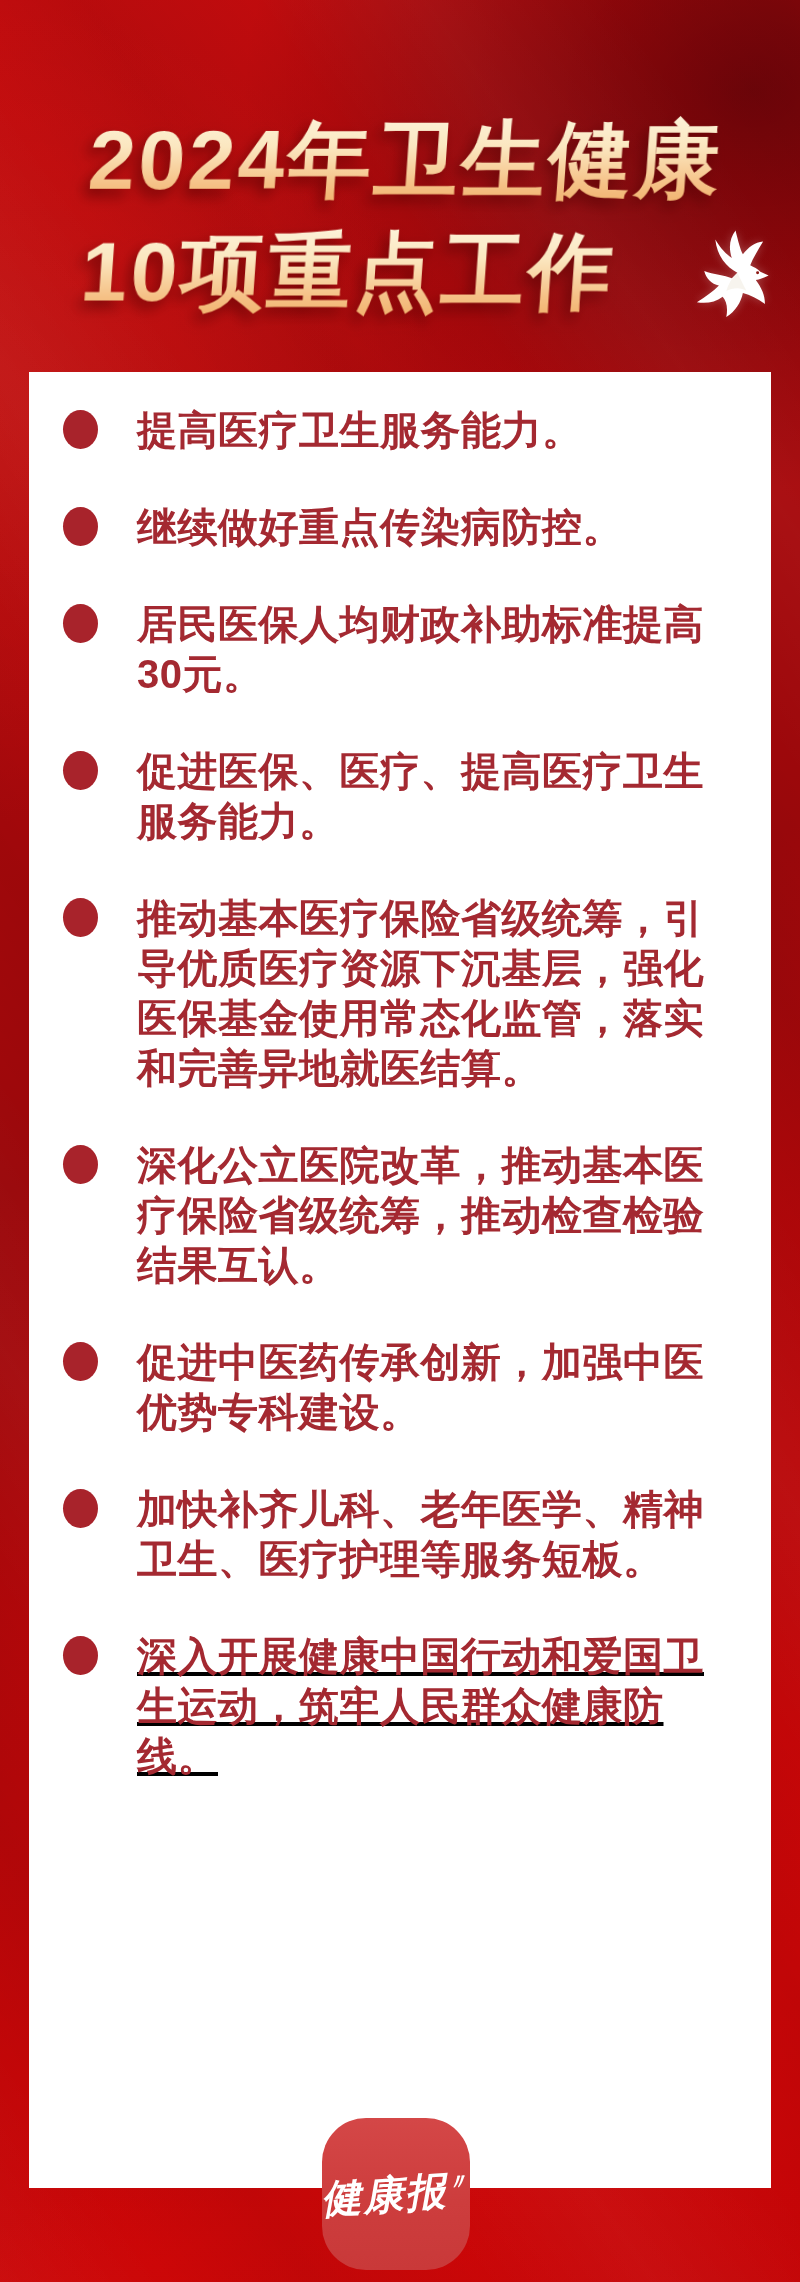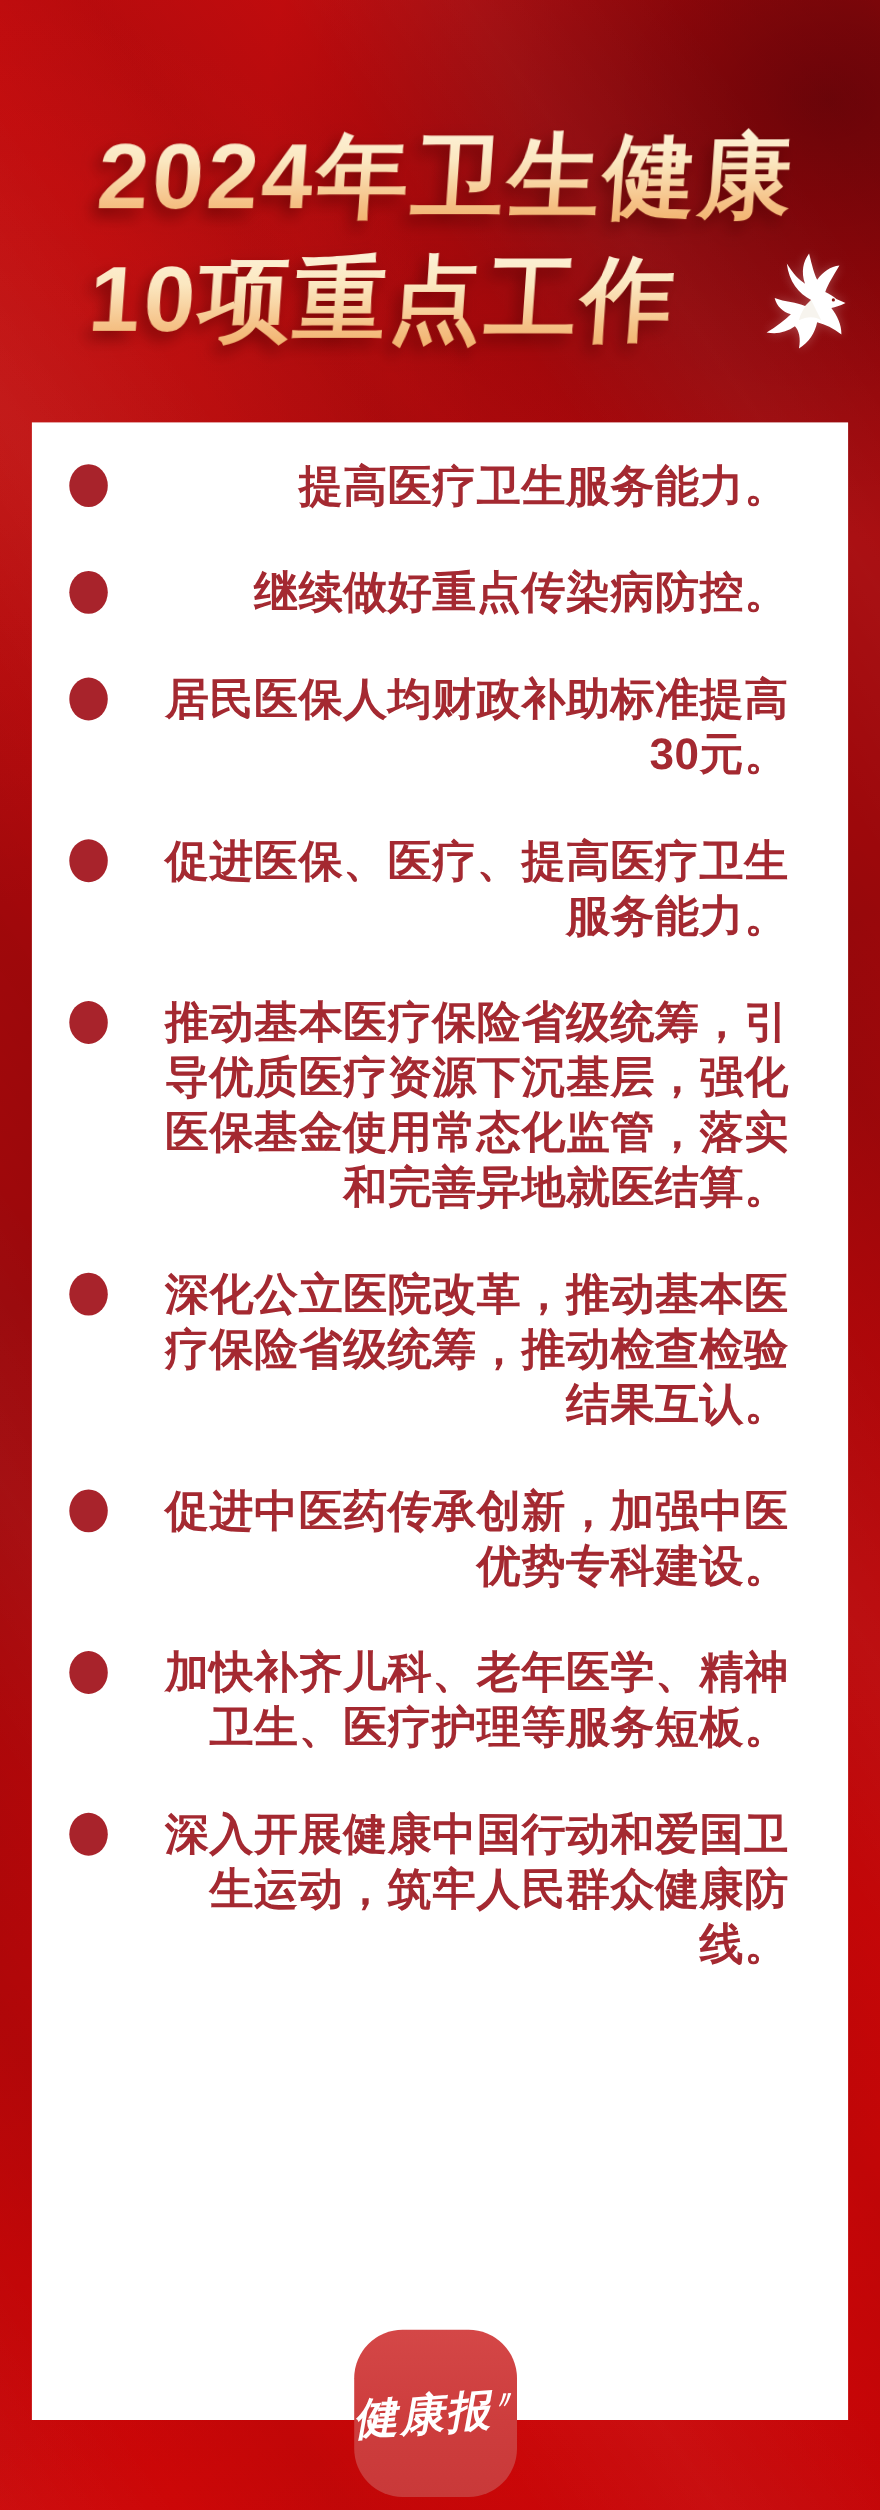--- a/index.html
+++ b/index.html
@@ -63,35 +63,35 @@
     top: 230px;
     width: 92px;
     height: 102px;
     filter: drop-shadow(0 0 5px rgba(255,255,255,0.25));
   }
 
   
   .card {
     position: absolute;
     left: 29px;
-    top: 384px;
+    top: 372px;
     width: 742px;
     height: 1816px;
     background: #ffffff;
     box-sizing: border-box;
     padding: 33px 40px 26px 34px;
-    text-align: right;
   }
   .item {
     display: flex;
     align-items: flex-start;
     margin-bottom: 47px;
   }
   .item:last-child {
     margin-bottom: 0;
+    text-decoration: underline;
   }
   .bullet {
     flex: 0 0 auto;
     width: 35px;
     height: 39px;
     border-radius: 50%;
     background: #a8232b;
     margin-top: 5px;
     margin-right: 39px;
   }

